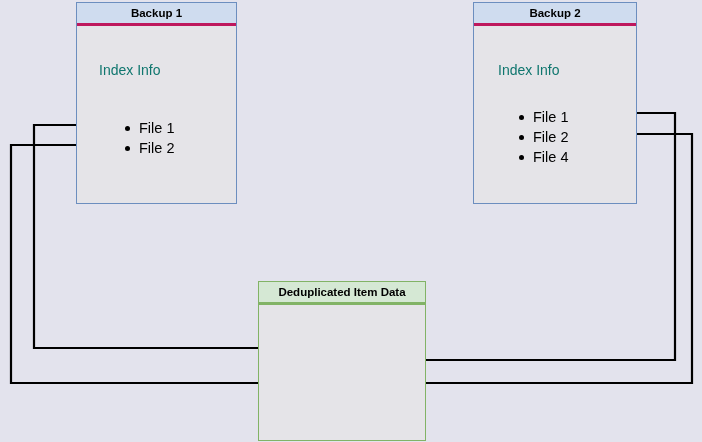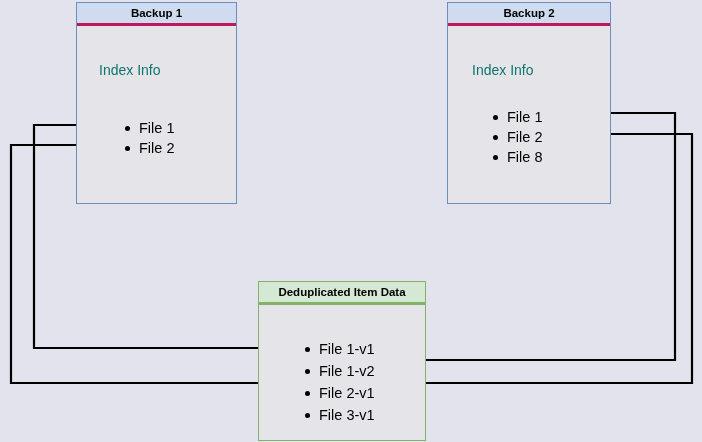--- a/index.html
+++ b/index.html
@@ -119,37 +119,29 @@
     <div class="box-header">Backup 1</div>
     <div class="box-body">
       <div class="index-label" style="left:22px; top:36px;">Index Info</div>
       <ul class="file-list" style="left:45px; top:92px;">
         <li>File 1</li>
         <li>File 2</li>
       </ul>
     </div>
   </div>
 
-  <div class="box" style="left:447px; top:2px; width:164px; height:202px;">
+  <div class="box" style="left:473px; top:2px; width:164px; height:202px;">
     <div class="box-header">Backup 2</div>
     <div class="box-body">
       <div class="index-label" style="left:24px; top:36px;">Index Info</div>
       <ul class="file-list" style="left:42px; top:81px;">
         <li>File 1</li>
         <li>File 2</li>
-        <li>File 8</li>
+        <li>File 4</li>
       </ul>
     </div>
   </div>
 
   <div class="box green" style="left:258px; top:281px; width:168px; height:160px;">
     <div class="box-header">Deduplicated Item Data</div>
-    <div class="box-body">
-      <ul class="file-list dedup-list" style="left:43px; top:33px;">
-        <li>File 1-v1</li>
-        <li>File 1-v2</li>
-        <li>File 2-v1</li>
-        <li>File 3-v1</li>
-      </ul>
-    </div>
   </div>
 
 </div>
 
 </body></html>

